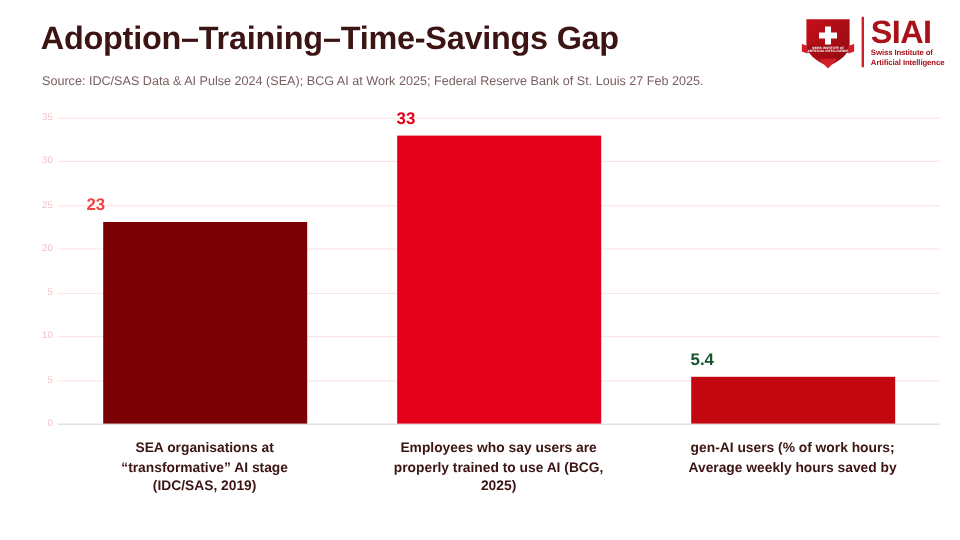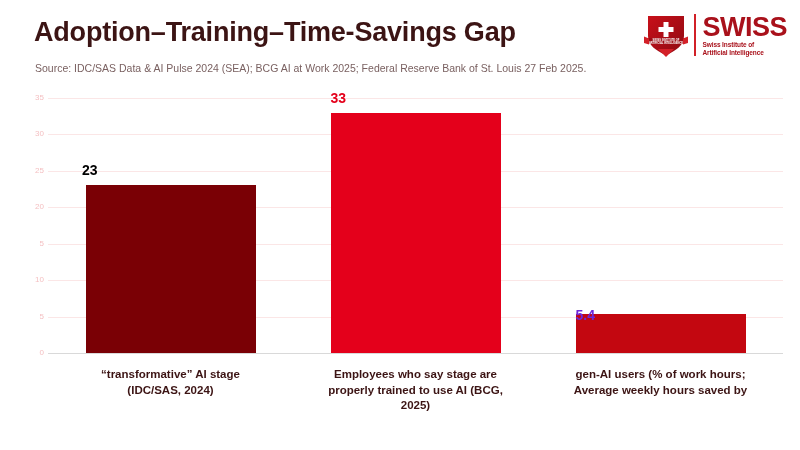--- a/index.html
+++ b/index.html
@@ -161,21 +161,21 @@
         <path d="M0 24.5 L5 26.5 L5 32.5 L0 31 Z" fill="#D32028"></path>
         <path d="M44 24.5 L39 26.5 L39 32.5 L44 31 Z" fill="#D32028"></path>
         <text x="22" y="29" font-family="Liberation Sans, sans-serif" font-size="2.6" fill="#ffffff" text-anchor="middle" font-weight="bold">SWISS INSTITUTE OF</text>
         <text x="22" y="31.6" font-family="Liberation Sans, sans-serif" font-size="2.6" fill="#ffffff" text-anchor="middle" font-weight="bold">ARTIFICIAL INTELLIGENCE</text>
         <path d="M14 37 H30 L22 45 Z" fill="#D32028"></path>
       </svg>
 
       <div id="logo-divider"></div>
 
       <div id="logo-wordmark">
-        <div id="logo-siai">SWISS</div>
+        <div id="logo-siai">SIAI</div>
         <div class="logo-sub">Swiss Institute of</div>
         <div class="logo-sub">Artificial Intelligence</div>
       </div>
     </div>
   </div>
 
   <div id="plot">
     <div id="gridlines">
         <div class="gridline axis-zero" style="top: 265px;"></div>
         <div class="gridline" style="top: 228.571px;"></div>
@@ -191,33 +191,34 @@
         <div class="ytick" style="top: 224.571px;">5</div>
         <div class="ytick" style="top: 188.143px;">10</div>
         <div class="ytick" style="top: 151.714px;">5</div>
         <div class="ytick" style="top: 115.286px;">20</div>
         <div class="ytick" style="top: 78.8571px;">25</div>
         <div class="ytick" style="top: 42.4286px;">30</div>
         <div class="ytick" style="top: 6px;">35</div>
       </div>
     <div id="bars">
         <div class="bar" style="left: 85.5px; width: 170px; top: 97.4286px; height: 167.571px; background: rgb(122, 0, 5);"></div>
-        <div class="bar-value" style="left: 82px; width: 170px; top: 75.4286px; color: #000000;">23</div>
+        <div class="bar-value" style="left: 72px; width: 170px; top: 75.4286px; color: #ef4444;">23</div>
         <div class="bar" style="left: 330.5px; width: 170px; top: 24.5714px; height: 240.429px; background: rgb(228, 0, 27);"></div>
         <div class="bar-value" style="left: 330.5px; width: 170px; top: 2.57143px; color: rgb(228, 0, 27);">33</div>
         <div class="bar" style="left: 575.5px; width: 170px; top: 225.657px; height: 39.3429px; background: rgb(195, 7, 16);"></div>
-        <div class="bar-value" style="left: 575.5px; width: 170px; top: 203.657px; color: #6d28d9; margin-top: 16px;">5.4</div>
+        <div class="bar-value" style="left: 575.5px; width: 170px; top: 203.657px; color: #14532d;">5.4</div>
       </div>
     <div id="catlabels">
         <div class="cat-label" style="left: 45.5px; width: 250px; top: 279px;">
+          <div>SEA organisations at</div>
           <div>“transformative” AI stage</div>
-          <div>(IDC/SAS, 2024)</div>
+          <div>(IDC/SAS, 2019)</div>
         </div>
         <div class="cat-label" style="left: 290.5px; width: 250px; top: 279px;">
-          <div>Employees who say stage are</div>
+          <div>Employees who say users are</div>
           <div>properly trained to use AI (BCG,</div>
           <div>2025)</div>
         </div>
         <div class="cat-label" style="left: 535.5px; width: 250px; top: 279px;">
           <div>gen-AI users (% of work hours;</div>
           <div>Average weekly hours saved by</div>
         </div>
       </div>
   </div>
 

